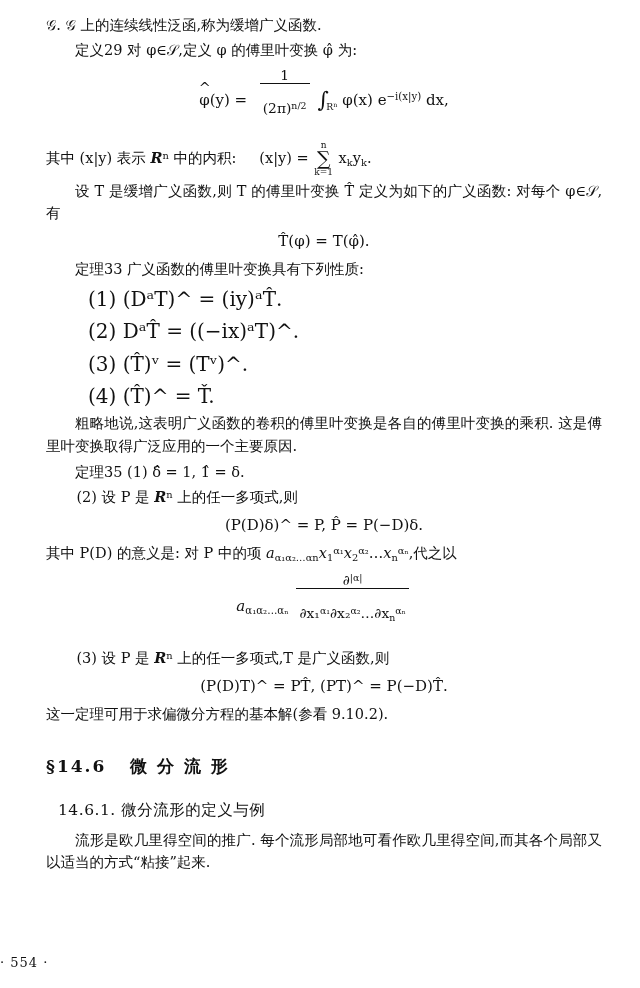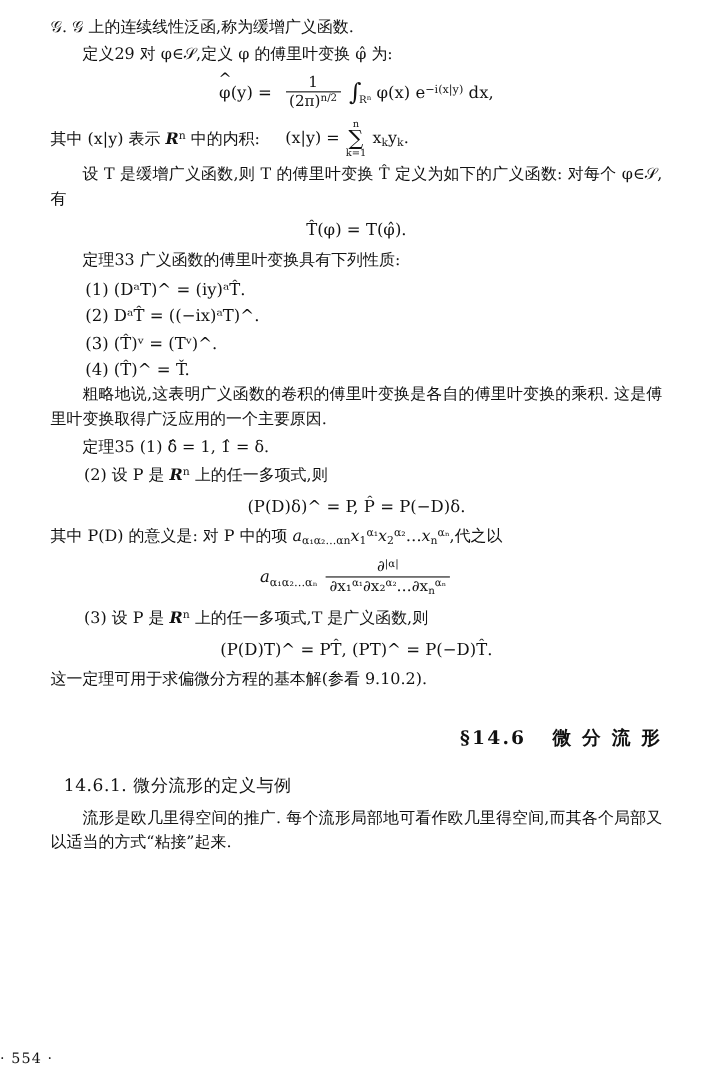--- a/index.html
+++ b/index.html
@@ -39,26 +39,26 @@
   .bold { font-weight: bold; }
   .term { font-weight: normal; }
   .it { font-style: italic; }
   .formula {
     text-align: center;
     font-size: 15px;
     margin: 7px 0 7px 0;
     line-height: 1.35;
   }
   .list-line {
-    font-size: 15px;
+    font-size: 20px;
     line-height: 1.62;
     margin-left: 2.1em;
   }
   .sec-title {
-    text-align: right;
+    text-align: left;
     font-weight: bold;
     font-size: 17px;
     margin: 30px 0 22px 0;
     letter-spacing: 2px;
   }
   .sub-title {
     font-size: 15.5px;
     margin: 0 0 8px 12px;
     letter-spacing: 0.5px;
   }
@@ -74,21 +74,21 @@
   sub { font-size: 0.68em; vertical-align: -0.3em; }
   sup { font-size: 0.68em; vertical-align: 0.45em; }
   .frac {
     display: inline-block;
     vertical-align: middle;
     text-align: center;
     margin: 0 3px;
     font-size: 0.92em;
   }
   .frac .num { display: block; padding: 0 3px; line-height: 1.1; }
-  .frac .den { display: block; border-top: 1px solid #111; padding: 0 3px; line-height: 1.25; }
+  .frac .den { display: block; border-top: 1px solid #111; padding: 16px 3px; line-height: 1.25; }
   .bigop {
     display: inline-block;
     vertical-align: middle;
     text-align: center;
     font-size: 0.62em;
     line-height: 1.0;
     margin: 0 1px;
   }
   .bigop .big { font-size: 2.1em; display: block; line-height: 0.95; }
   .hat-wrap { position: relative; display: inline-block; }

